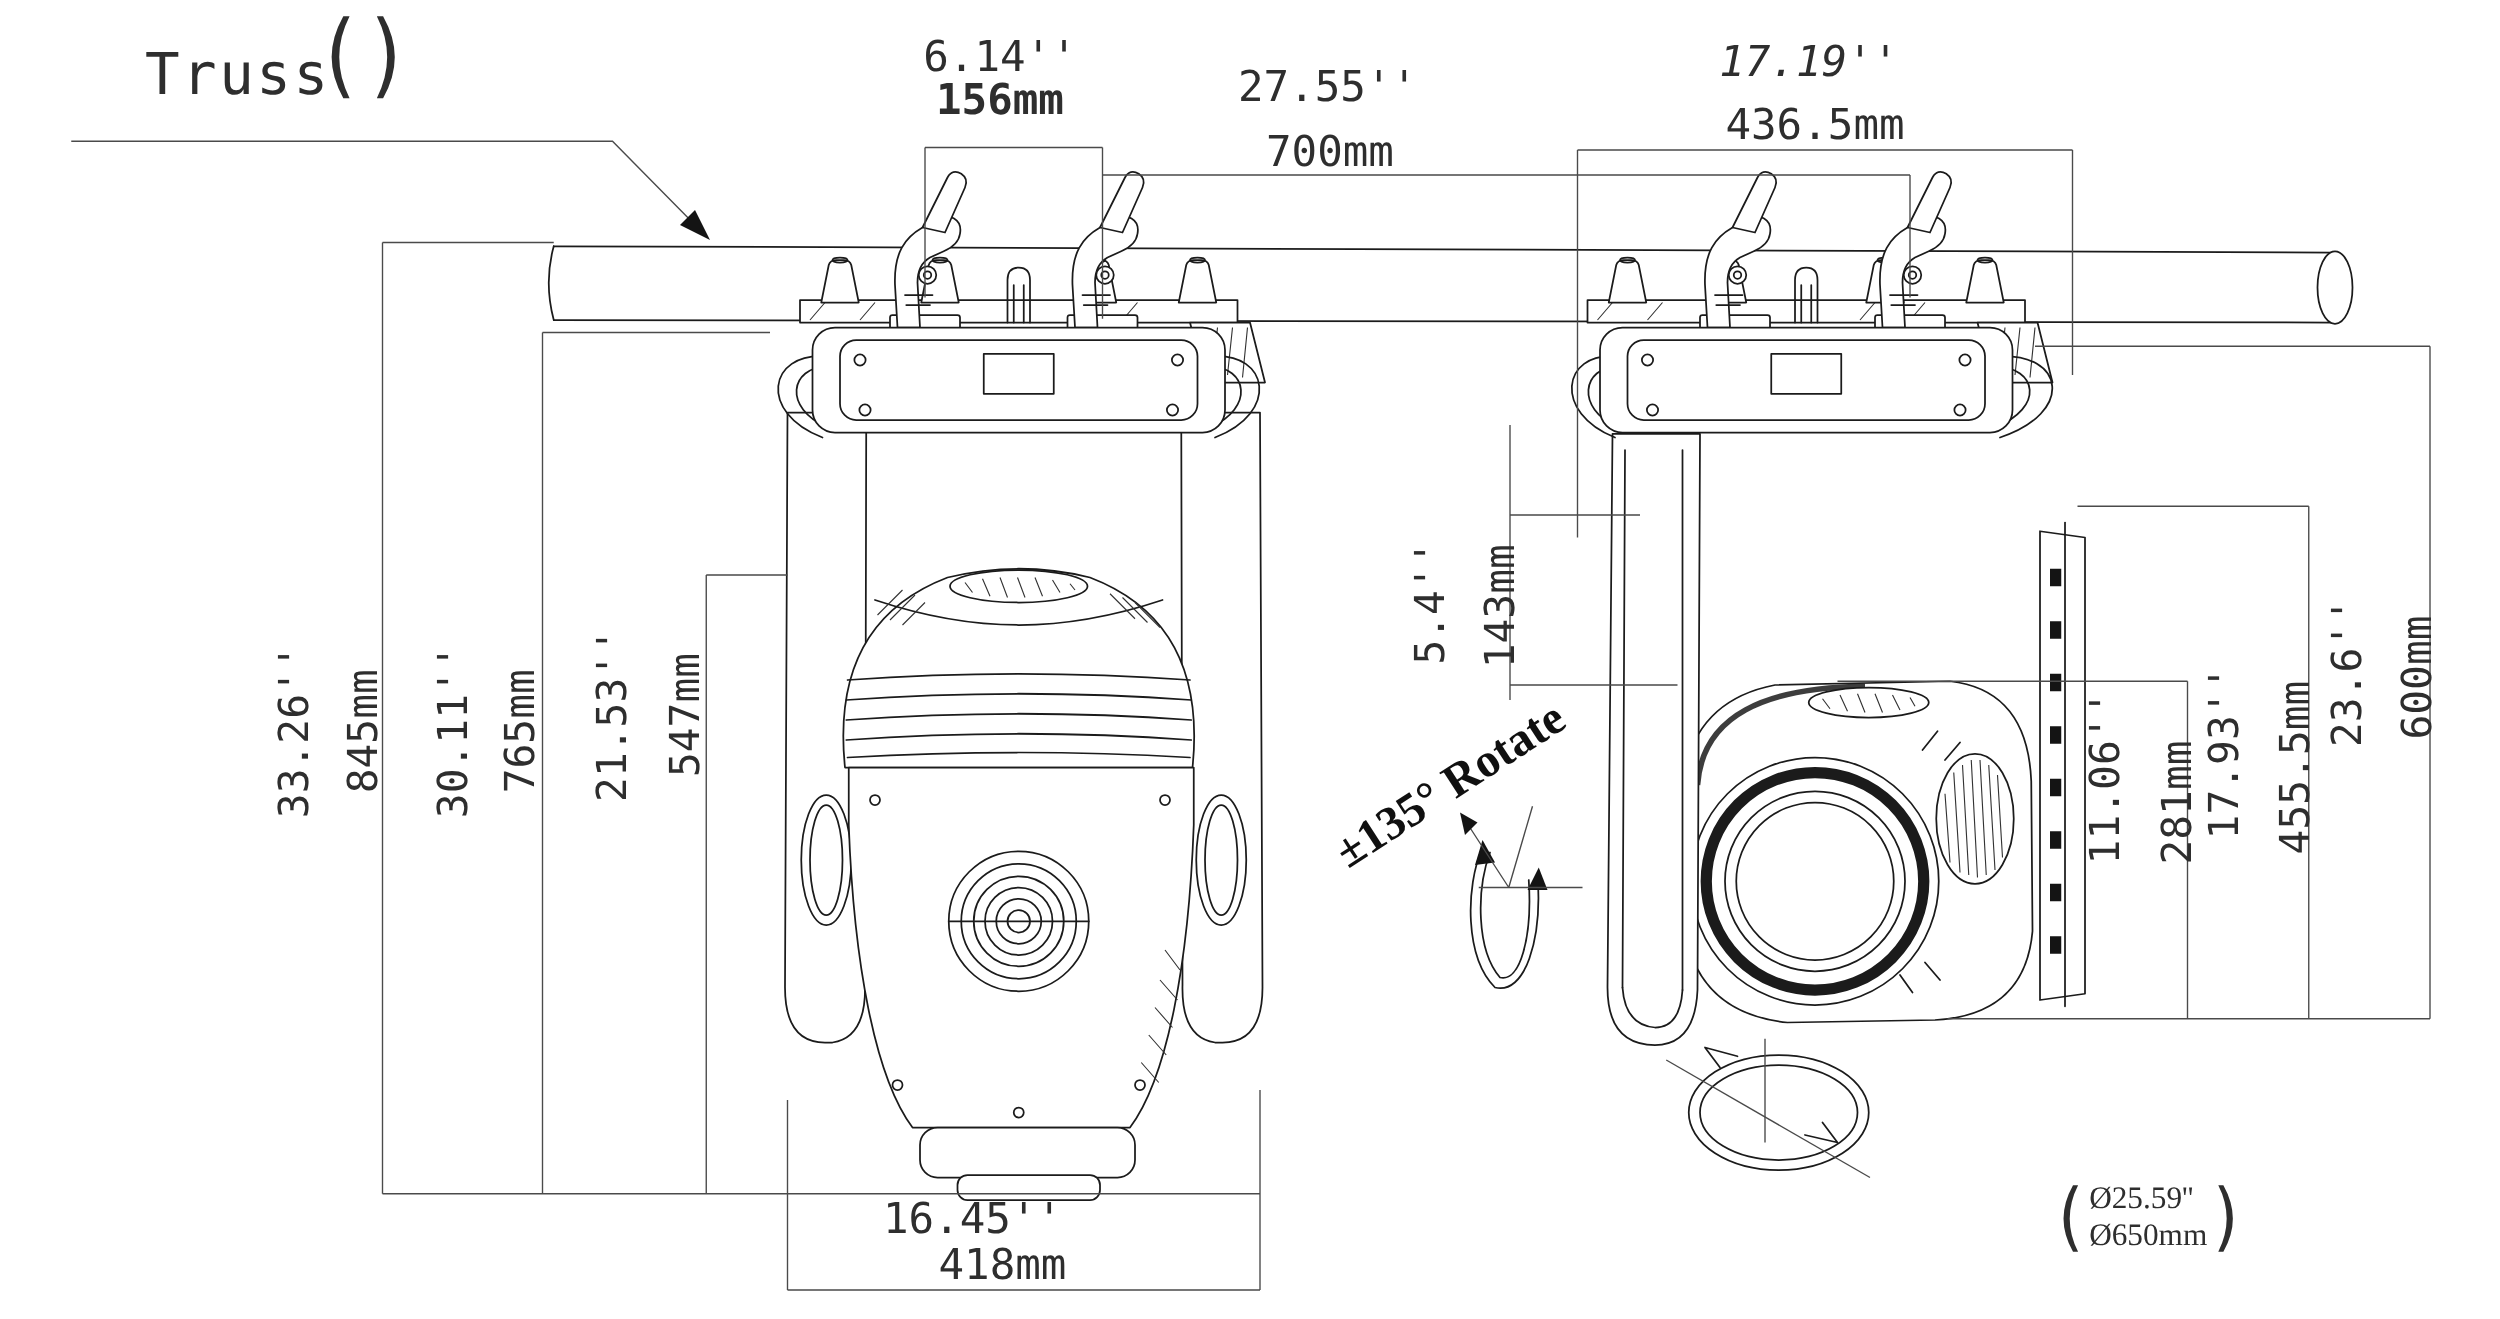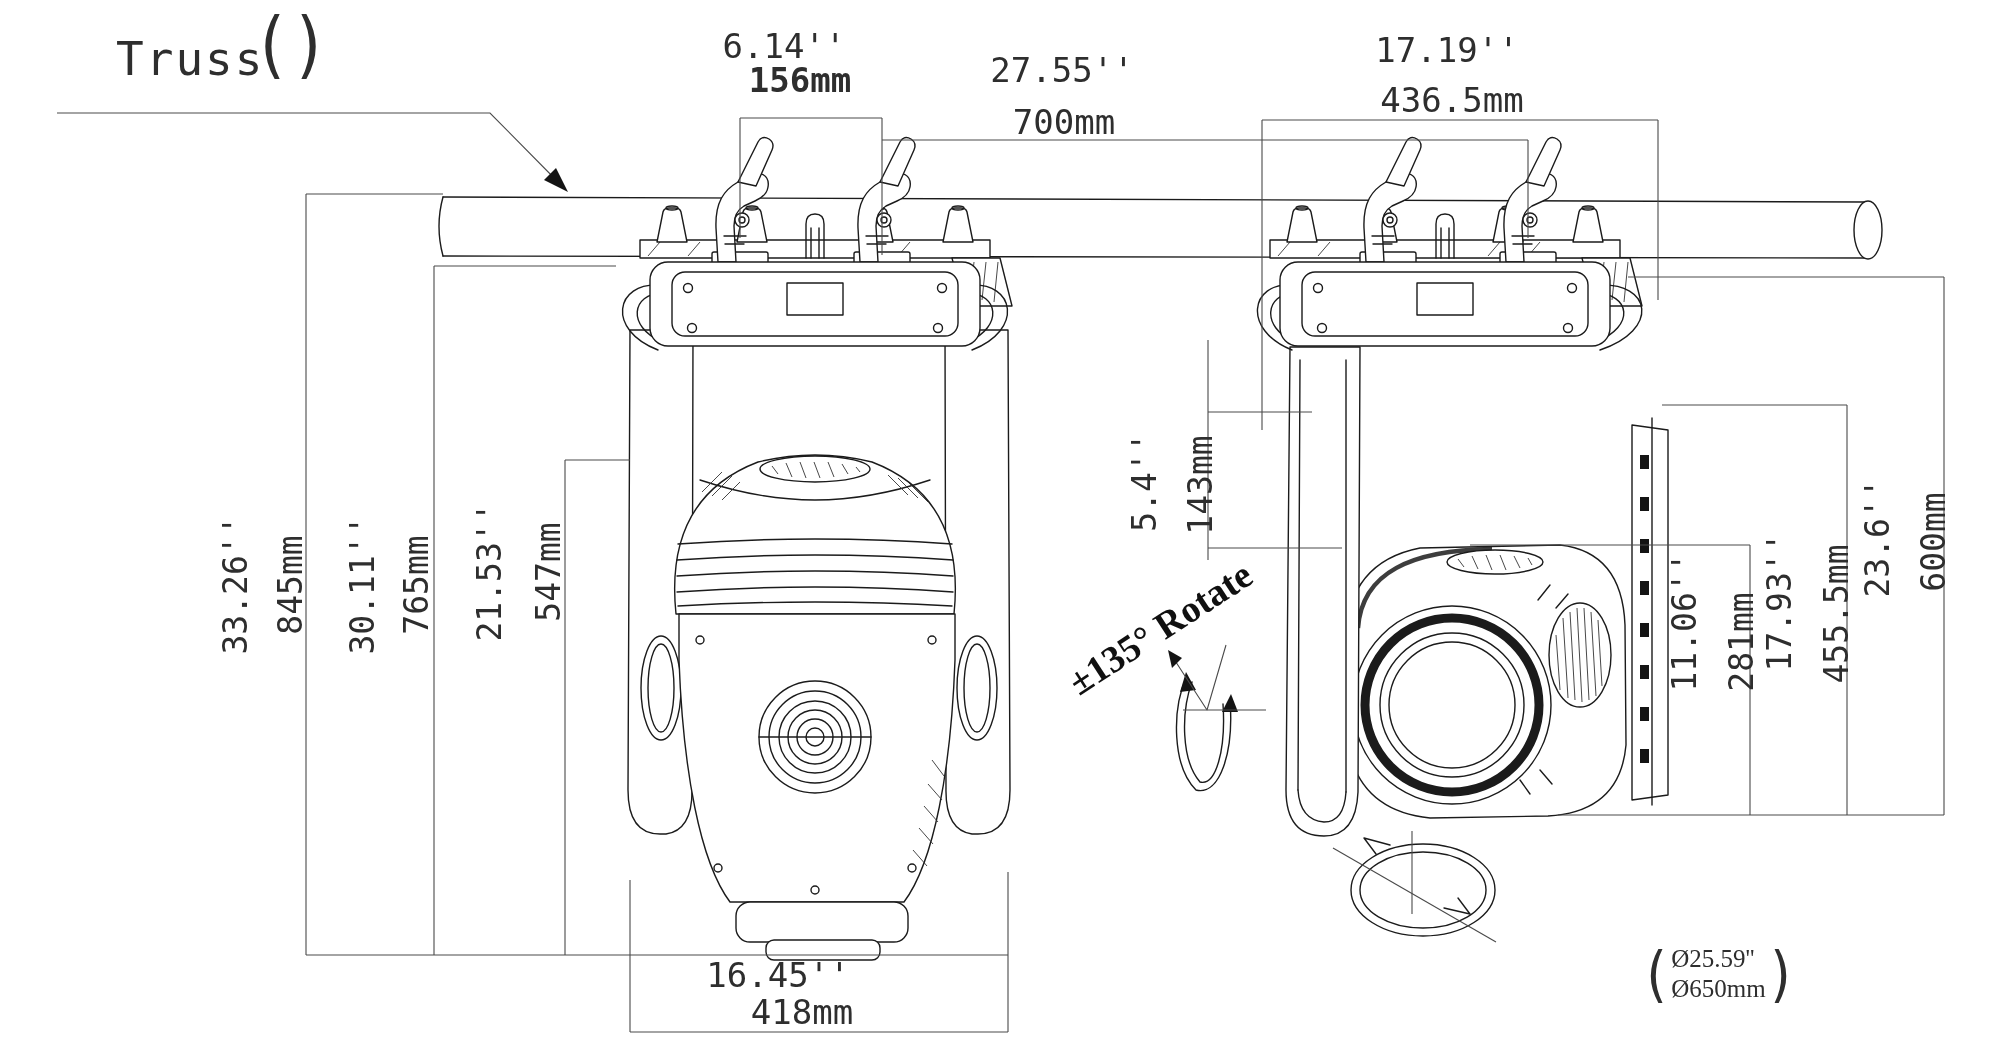--- a/index.html
+++ b/index.html
@@ -229,27 +229,27 @@
     <path class="dim" d="M1558,815 L1944,815"></path>
   </g>
 </svg>
 
 <div class="trusslab" style="left:116px;top:32px;">Truss</div>
 <div class="parengrp" style="left:252px;top:18px;">
   <span class="paren">(</span>
   <span class="paren">)</span>
 </div>
 
-<div class="hlabel" style="left:784px;top:46px;">6.14''</div>
+<div class="hlabel" style="left:800px;top:46px;">6.14''</div>
 <div class="hlabel" style="left:800px;top:80px;font-weight:bold;">156mm</div>
 
 <div class="hlabel" style="left:1062px;top:70px;">27.55''</div>
 <div class="hlabel" style="left:1064px;top:122px;">700mm</div>
 
-<div class="hlabel" style="left:1447px;top:50px;">17.19''</div>
+<div class="hlabel" style="left:1447px;top:50px;font-style:italic;">17.19''</div>
 <div class="hlabel" style="left:1452px;top:100px;text-align:center;">436.5mm</div>
 
 <div class="vlabel" style="left:235px;top:585px;">33.26''</div>
 <div class="vlabel" style="left:290px;top:585px;">845mm</div>
 <div class="vlabel" style="left:362px;top:585px;">30.11''</div>
 <div class="vlabel" style="left:416px;top:585px;">765mm</div>
 <div class="vlabel" style="left:489px;top:572px;">21.53''</div>
 <div class="vlabel" style="left:548px;top:572px;">547mm</div>
 
 <div class="hlabel" style="left:778px;top:975px;">16.45''</div>

